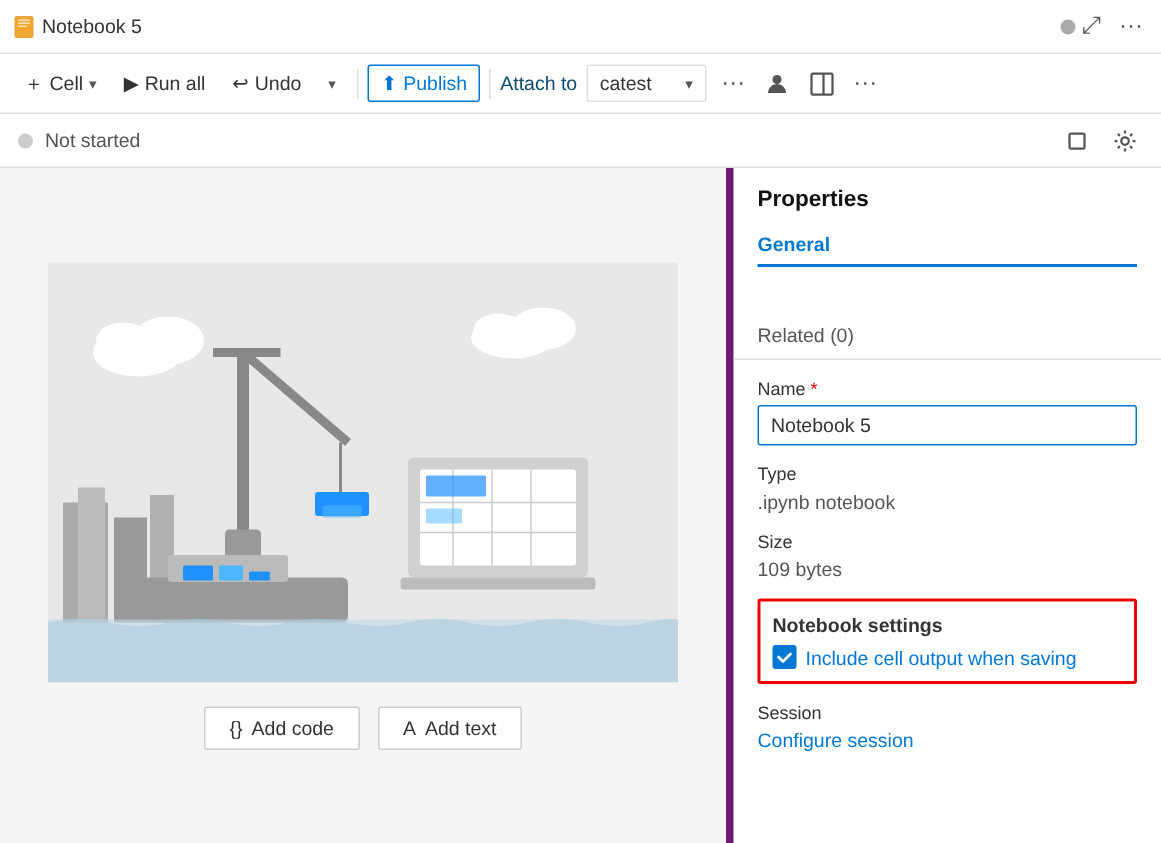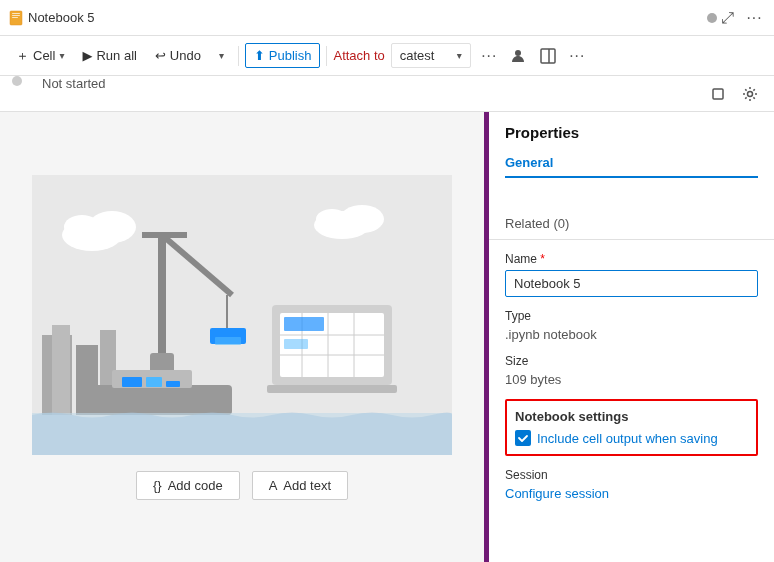--- a/index.html
+++ b/index.html
@@ -38,22 +38,22 @@
     .toolbar-separator { width: 1px; height: 20px; background: #e0e0e0; margin: 0 4px; }
     .toolbar-dropdown {
       display: flex; align-items: center; gap: 0; padding: 4px 8px;
       border: 1px solid #e0e0e0; background: #fff; cursor: pointer; font-size: 13px;
       border-radius: 2px; min-width: 80px;
     }
     .caret { font-size: 10px; color: #555; }
 
     
     .status-bar {
-      display: flex; padding: 0 12px; height: 36px;
-      border-bottom: 1px solid #e0e0e0; background: #fff; gap: 12px;
+      display: flex; align-items: center; padding: 0 12px; height: 36px;
+      border-bottom: 1px solid #e0e0e0; background: #fff;
     }
     .status-dot { width: 10px; height: 10px; border-radius: 50%; background: #ccc; margin-right: 8px; }
     .status-text { font-size: 13px; color: #555; flex: 1; }
     .status-actions { display: flex; gap: 8px; margin-left: auto; }
 
     
     .main { display: flex; height: calc(562px - 36px - 40px - 36px); }
 
     
     .canvas-area {
@@ -166,21 +166,21 @@
   </button>
   <button class="toolbar-btn">
     <span class="caret">▾</span>
   </button>
   <div class="toolbar-separator"></div>
   <button class="toolbar-btn publish">
     <span>⬆</span>
     <span>Publish</span>
   </button>
   <div class="toolbar-separator"></div>
-  <span style="font-size:13px;color:#b91c1c;margin-right:4px;">Attach to</span>
+  <span style="font-size:13px;color:#0c4a6e;margin-right:4px;">Attach to</span>
   <div class="toolbar-dropdown">
     <span>catest</span>
     <span class="caret" style="margin-left:auto;">▾</span>
   </div>
   <div style="margin-left:4px;display:flex;gap:4px;">
     <button class="icon-btn">···</button>
     <button class="icon-btn">
       <svg width="18" height="18" viewBox="0 0 18 18">
         <circle cx="9" cy="6" r="3" fill="#555"></circle>
         <path d="M3 15c0-3.3 2.7-6 6-6s6 2.7 6 6" fill="#555"></path>

